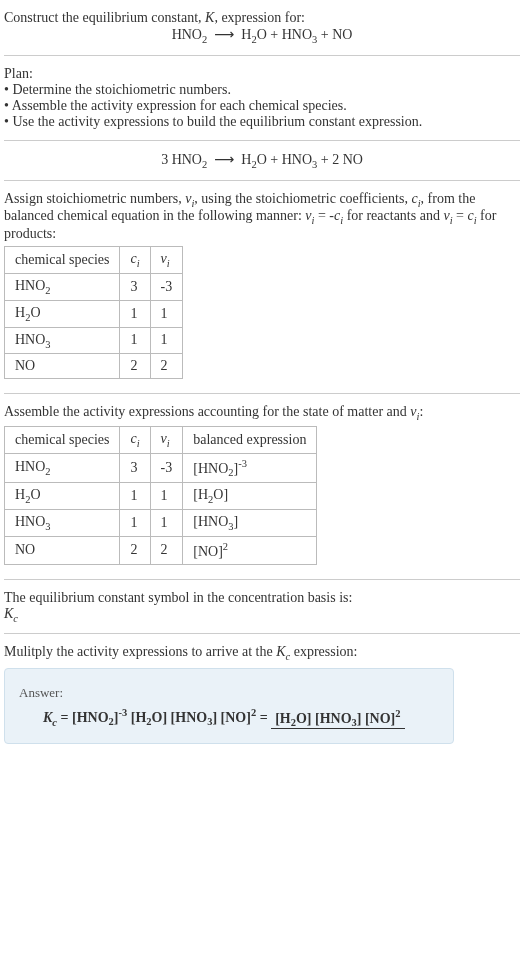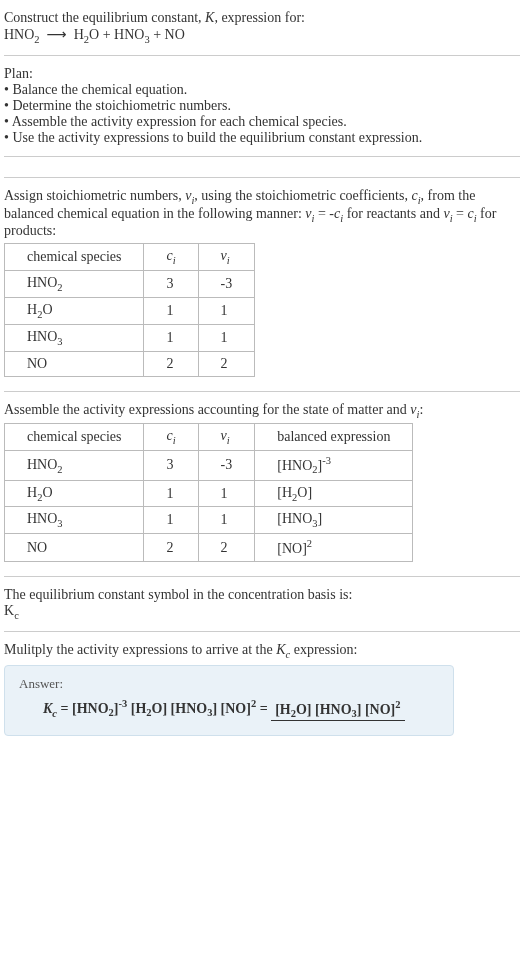--- a/index.html
+++ b/index.html
@@ -15,67 +15,70 @@
   .section {
     padding: 6px 0;
   }
   .hr {
     border: none;
     border-top: 1px solid #ccc;
     margin: 4px 0;
   }
   .eq {
     font-family: Georgia, serif;
+    text-align: center;
   }
   sub, sup {
     font-size: 0.75em;
   }
   table.data {
     border-collapse: collapse;
     margin: 4px 0;
   }
   table.data th, table.data td {
     border: 1px solid #bbb;
-    padding: 4px 22px;
+    padding: 4px 10px;
     text-align: left;
     font-weight: normal;
     font-size: 14px;
   }
   table.data th {
     font-weight: normal;
   }
   .answer-box {
     background: #eaf2f8;
     border: 1px solid #cfe0ec;
     border-radius: 4px;
     padding: 10px 14px 14px 14px;
     margin-top: 6px;
     display: inline-block;
     min-width: 420px;
   }
   .answer-label {
     font-size: 13px;
     color: #555;
     margin-bottom: 6px;
+    margin-top: 6px;
   }
   .frac {
     display: inline-block;
     vertical-align: middle;
     text-align: center;
   }
   .frac .num {
     display: block;
     border-bottom: 1px solid #333;
     padding: 0 4px;
   }
   .frac .den {
     display: block;
     padding: 0 4px;
   }
   .kc {
+    font-style: italic;
   }
   .indent {
     padding-left: 24px;
     font-weight: bold;
   }
   .ital { font-style: italic; }
 </style>
 </head>
 <body>
 
@@ -85,29 +88,31 @@
   </div>
   <div class="eq">
     HNO<sub>2</sub> &nbsp;⟶&nbsp; H<sub>2</sub>O + HNO<sub>3</sub> + NO
   </div>
 </div>
 
 <hr class="hr">
 
 <div class="section">
   <div>Plan:</div>
-  <div>• Balance the chemical equation.</div>
   <div>• Determine the stoichiometric numbers.</div>
   <div>• Assemble the activity expression for each chemical species.</div>
   <div>• Use the activity expressions to build the equilibrium constant expression.</div>
 </div>
 
 <hr class="hr">
 
 <div class="section">
+  <div class="eq">
+    3 HNO<sub>2</sub> &nbsp;⟶&nbsp; H<sub>2</sub>O + HNO<sub>3</sub> + 2 NO
+  </div>
 </div>
 
 <hr class="hr">
 
 <div class="section">
   <div>
     Assign stoichiometric numbers, <span class="ital">ν<sub>i</sub></span>, using the stoichiometric coefficients, <span class="ital">c<sub>i</sub></span>, from the balanced chemical equation in the following manner: <span class="ital">ν<sub>i</sub></span> = -<span class="ital">c<sub>i</sub></span> for reactants and <span class="ital">ν<sub>i</sub></span> = <span class="ital">c<sub>i</sub></span> for products:
   </div>
   <table class="data">
     <tbody>

